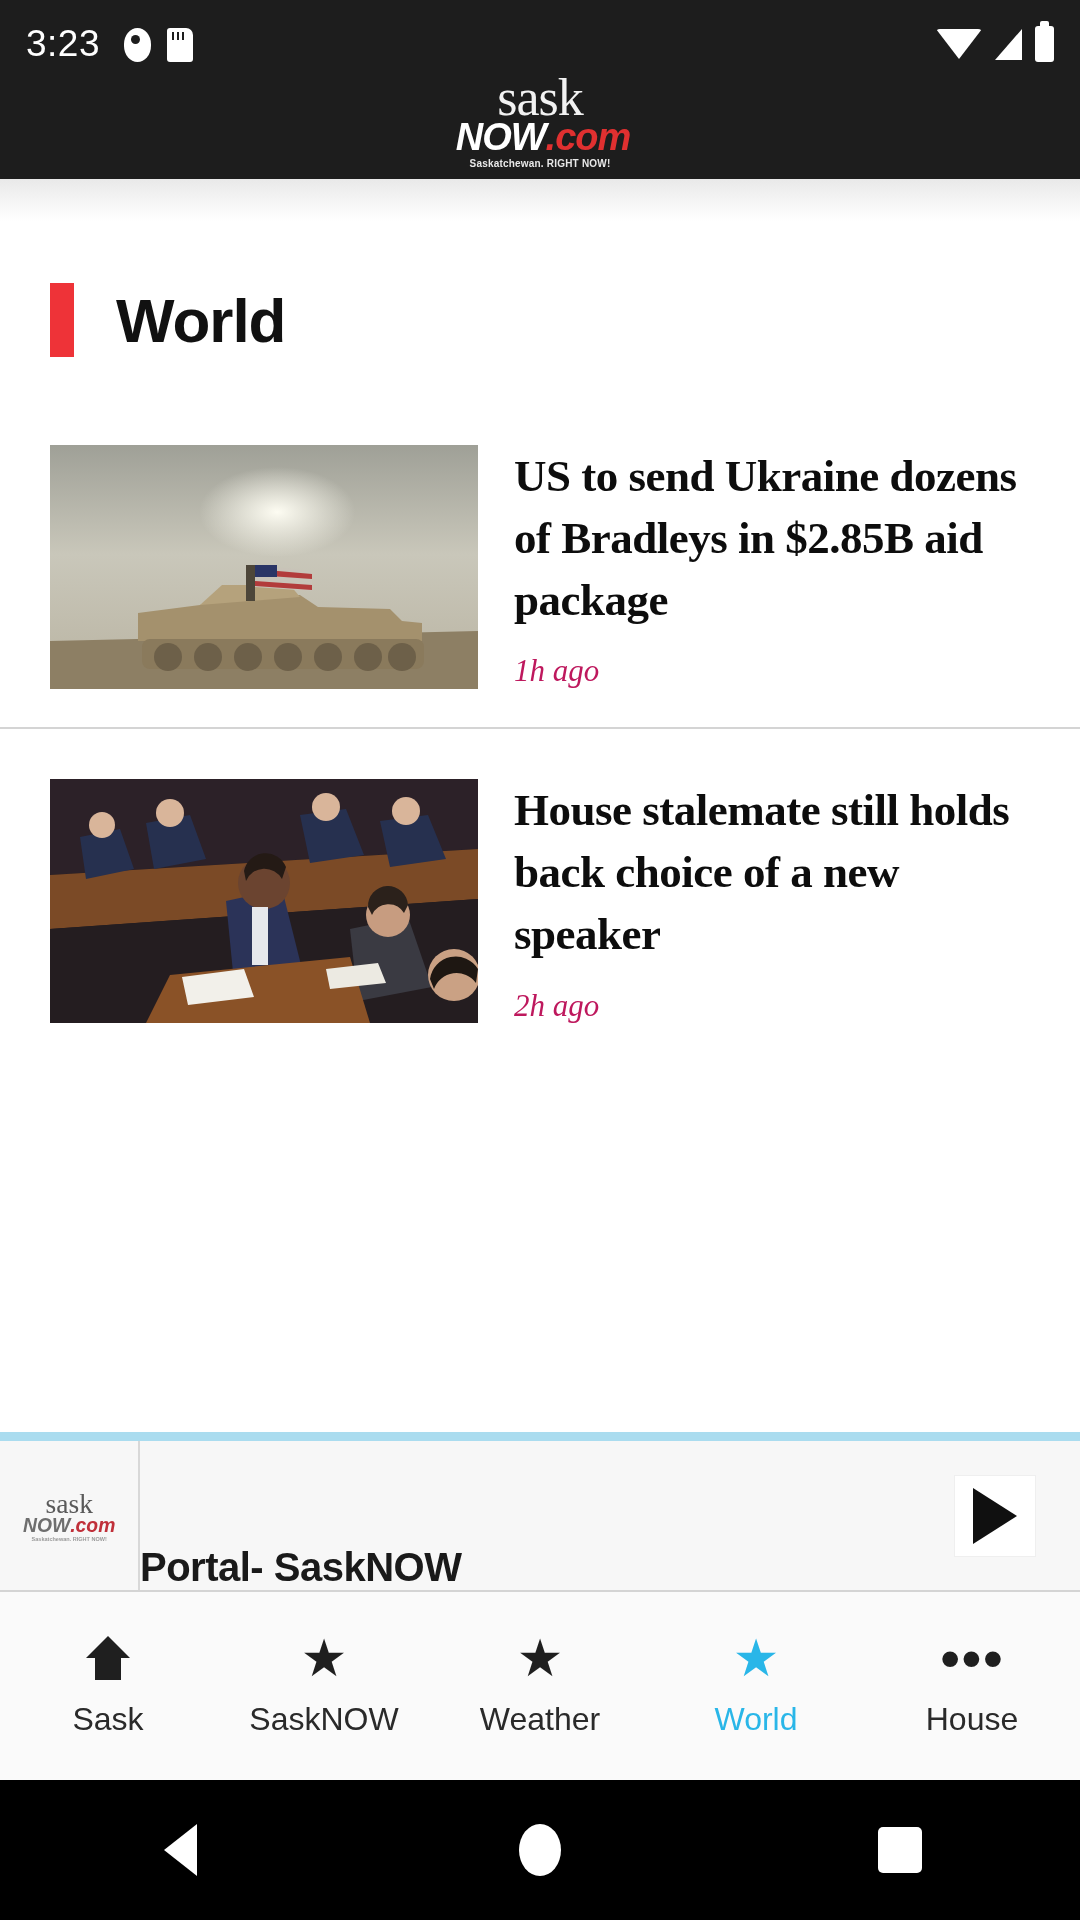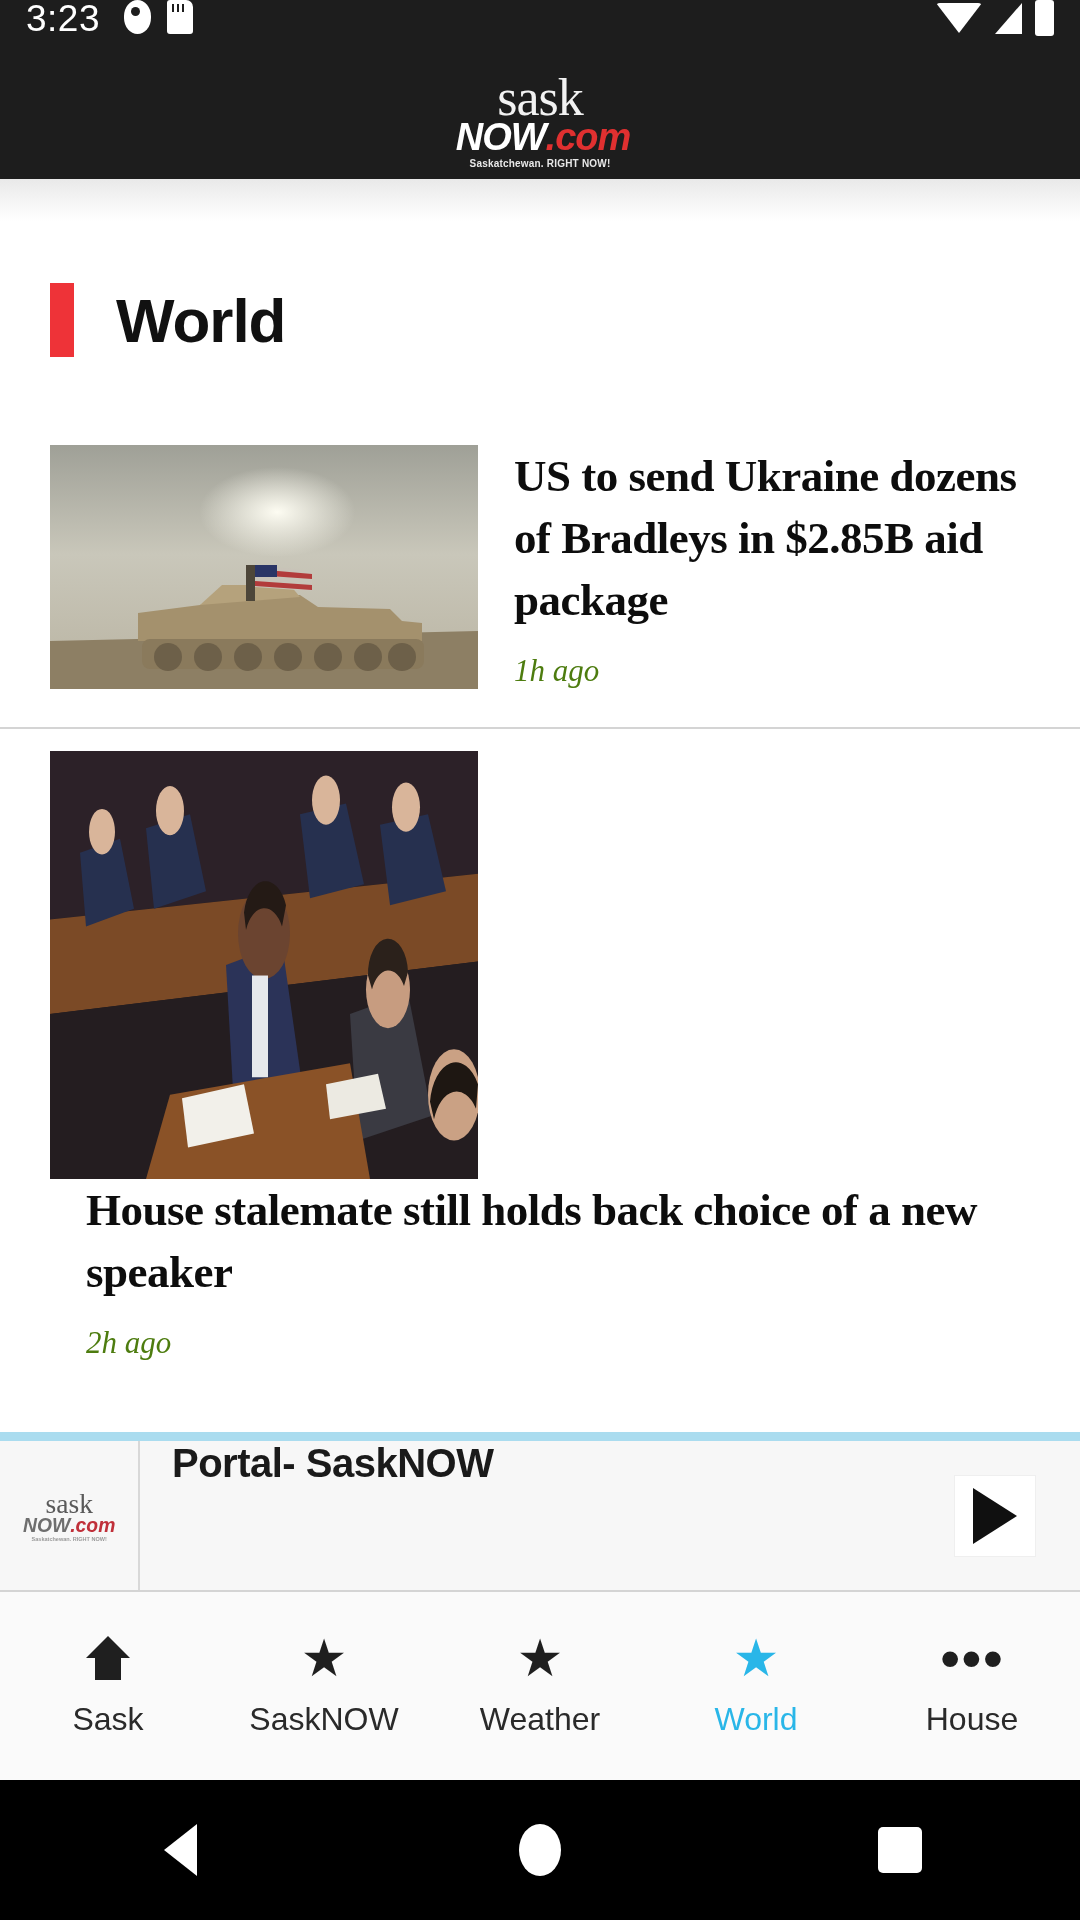--- a/index.html
+++ b/index.html
@@ -7,21 +7,21 @@
   body {
     font-family:"Liberation Sans", sans-serif;
     background:#ffffff;
     overflow:hidden;
     position:relative;
   }
 
   
   .statusbar {
     height:62px; background:#1d1d1d;
-    display:flex; align-items:flex-start;
+    display:flex; align-items:flex-end;
     padding:0 26px;
   }
   .sb-time {
     color:#fff; font-size:37px; font-weight:400;
     letter-spacing:0.5px; line-height:1;
   }
   .sb-left-icons { display:flex; align-items:center; gap:16px; margin-left:24px; }
   .sb-spacer { flex:1; }
   .sb-right-icons { display:flex; align-items:center; gap:13px; }
   .ico-notif1 {
@@ -122,27 +122,27 @@
   }
   .article-thumb svg { display:block; width:100%; height:100%; }
   .article-body {
     flex:1; padding-left:36px; padding-right:46px;
   }
   .article-title {
     font-size:45px; font-weight:bold; color:#0d0d0d;
     line-height:1.38; letter-spacing:-0.5px;
   }
   .article-time {
-    font-size:31px; font-style:italic; color:#4d7c0f;
+    font-size:31px; font-style:italic; color:#be185d;
     margin-top:22px;
   }
   .article-divider {
     height:2px; background:#d4d4d4; margin:38px 0 0 0;
   }
-  .article.second { margin-top:22px;flex-direction:column; }
+  .article.second { margin-top:50px; }
 
   
   .player {
     position:absolute; left:0; right:0; bottom:330px;
     height:158px; background:#f7f7f7;
     border-top:9px solid #aadcef;
     display:flex; align-items:stretch;
   }
   .player-thumb {
     width:140px; flex:0 0 140px;
@@ -155,21 +155,21 @@
     font-size:30px; color:#5a5a5a; display:block; margin-bottom:-3px;
   }
   .mini-row2 {
     display:flex; align-items:baseline; justify-content:center;
     font-style:italic; font-weight:bold; font-size:21px;
   }
   .mini-now { color:#6e6e6e; }
   .mini-com { color:#c0303a; }
   .mini-tag { font-size:6px; color:#9a9a9a; font-weight:bold; display:block; margin-top:2px;}
   .player-title-wrap {
-    flex:1; display:flex; align-items:flex-start; padding-left:32px;
+    flex:1; display:flex; align-items:flex-end; 
   }
   .player-title {
     font-size:40px; font-weight:bold; color:#1a1a1a;
     letter-spacing:-0.5px;
   }
   .player-btn {
     width:82px; height:82px; background:#fff;
     margin:auto 44px auto 0;
     display:flex; align-items:center; justify-content:center;
     border:1px solid #efefef;

